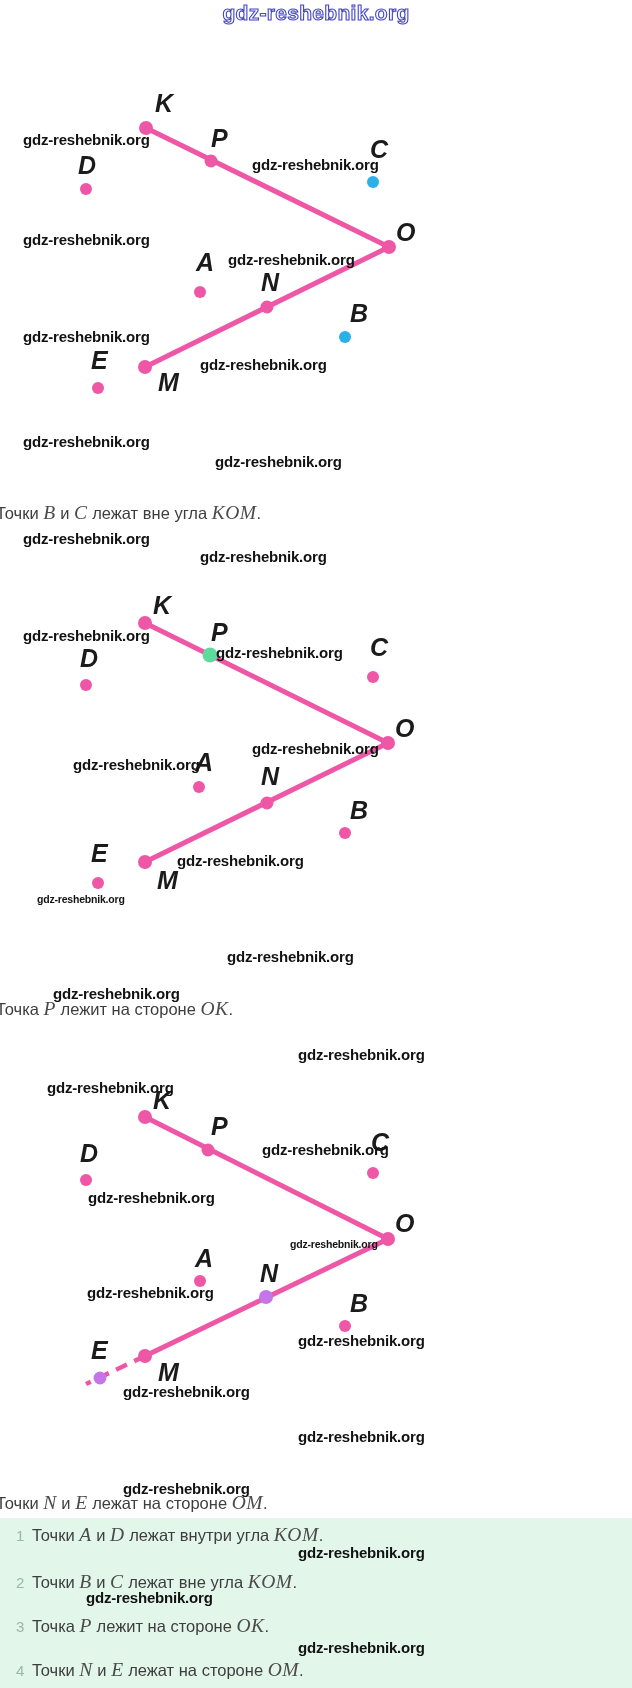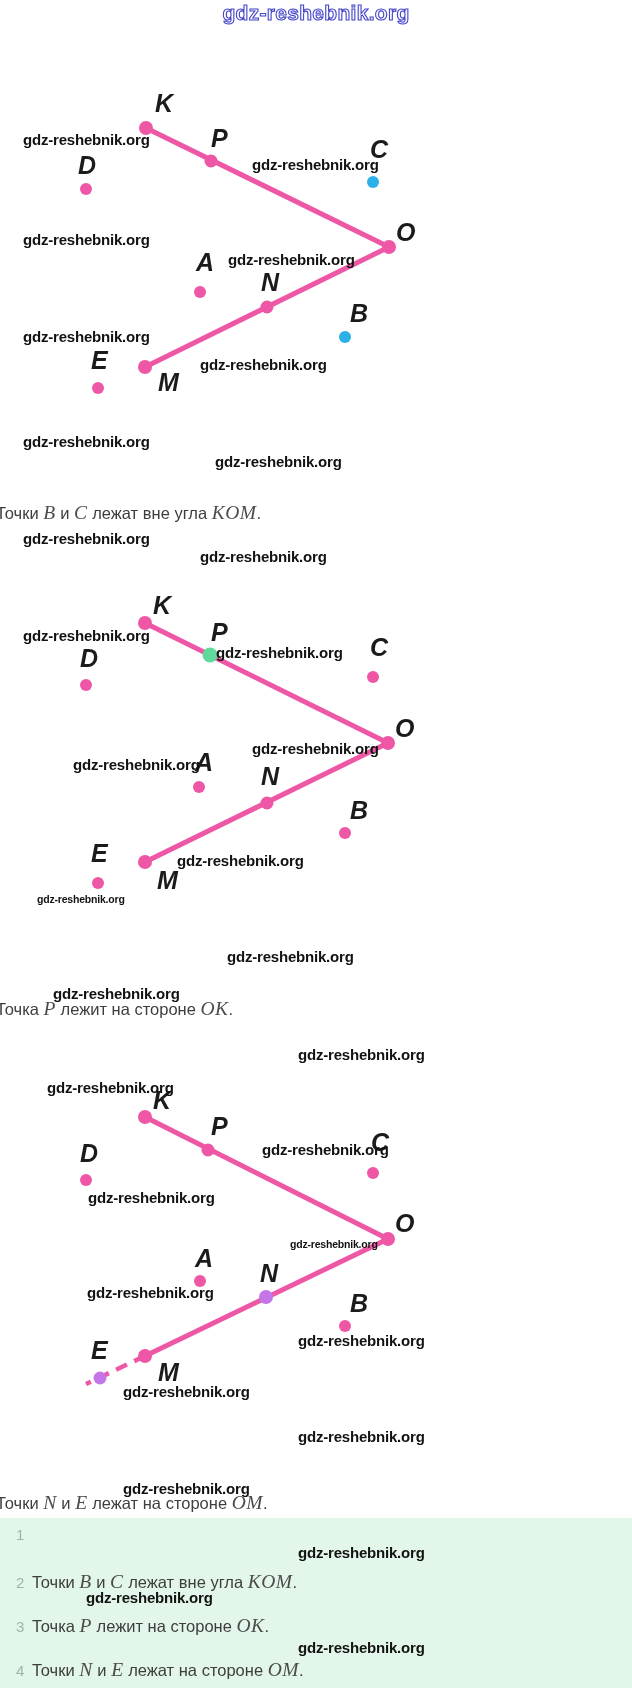--- a/index.html
+++ b/index.html
@@ -171,20 +171,21 @@
   <div class="wm" style="left:298px;top:1429px">gdz-reshebnik.org</div>
   <div class="wm" style="left:123px;top:1481px">gdz-reshebnik.org</div>
 
   <div class="caption" style="left:-4px;top:1492px">
     <span>Точки </span><span class="cm">N</span><span> и </span><span class="cm">E</span><span> лежат на стороне </span><span class="cm">OM</span><span>.</span>
   </div>
 
   <div class="answers" style="background-color: rgb(227, 246, 234);">
     <div class="ans-item" style="top:6px">
       <span class="ans-num">1</span>
+      <span><span>Точки </span><span class="cm">A</span><span> и </span><span class="cm">D</span><span> лежат внутри угла </span><span class="cm">KOM</span><span>.</span></span>
     </div>
     <div class="ans-item" style="top:53px">
       <span class="ans-num">2</span>
       <span><span>Точки </span><span class="cm">B</span><span> и </span><span class="cm">C</span><span> лежат вне угла </span><span class="cm">KOM</span><span>.</span></span>
     </div>
     <div class="ans-item" style="top:97px">
       <span class="ans-num">3</span>
       <span><span>Точка </span><span class="cm">P</span><span> лежит на стороне </span><span class="cm">OK</span><span>.</span></span>
     </div>
     <div class="ans-item" style="top:141px">

